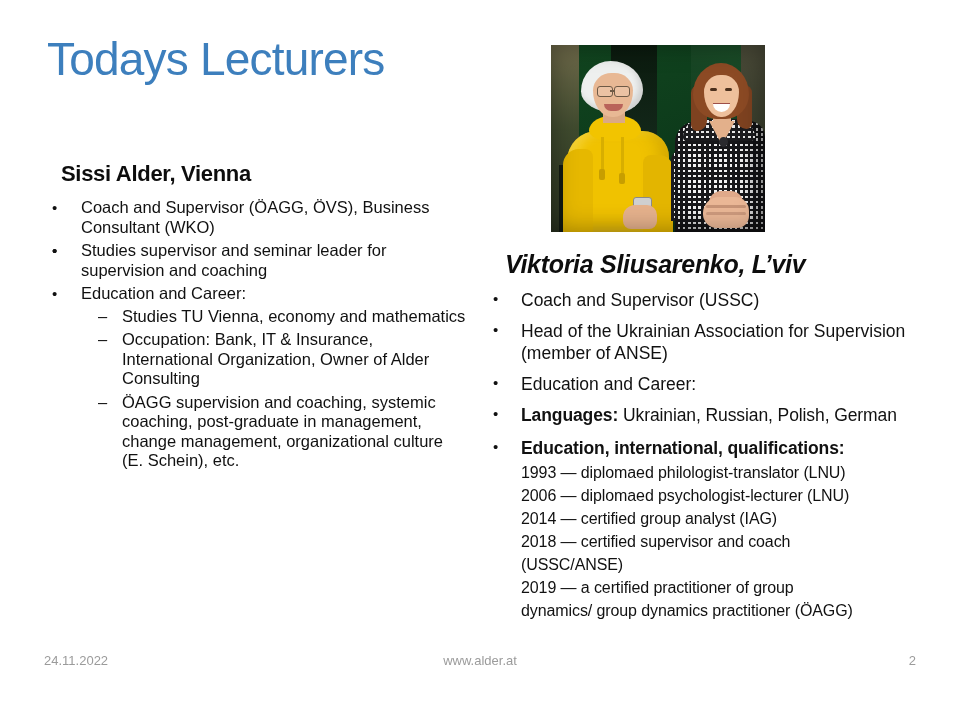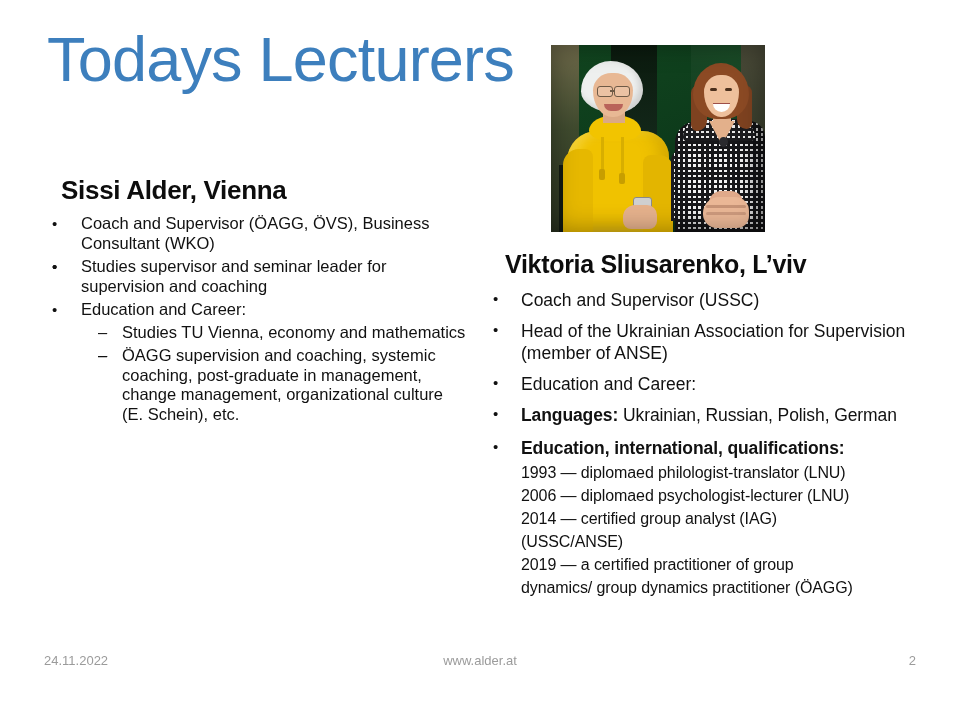--- a/index.html
+++ b/index.html
@@ -20,21 +20,21 @@
     background: #ffffff;
     overflow: hidden;
   }
 
   
   #slide-title {
     position: absolute;
     left: 47px;
     top: 28px;
     font-family: "Liberation Sans", sans-serif;
-    font-size: 63px;
+    font-size: 46px;
     line-height: 62px;
     font-weight: 400;
     letter-spacing: -0.8px;
     color: #3d7fbd;
     white-space: nowrap;
   }
 
   
   #photo-frame {
     position: absolute;
@@ -128,22 +128,22 @@
   .col { position: absolute; }
   #col-left  { left: 47px;  top: 158px; width: 420px; }
   #col-right { left: 487px; top: 249px; width: 425px; }
 
   .person-name {
     font-family: "Liberation Sans", sans-serif;
     font-weight: bold;
     color: #0d0d0d;
     letter-spacing: -0.3px;
   }
-  #name-left  { font-size: 26px; line-height: 32px; margin: 16px 0 8px 14px; }
-  #name-right { font-size: 25px; line-height: 31px; margin: 0 0 9px 18px; }
+  #name-left  { font-size: 22px; line-height: 32px; margin: 0 0 8px 14px; }
+  #name-right { font-size: 25px; line-height: 31px; margin: 0 0 9px 18px; font-style: italic; }
 
   ul.blist { list-style: none; margin: 0; padding: 0; }
   ul.blist > li {
     position: relative;
     padding-left: 34px;
     color: #111111;
   }
   ul.blist > li > .bullet {
     position: absolute;
     left: 5px;
@@ -285,20 +285,21 @@
         <span class="bullet">•</span>
         <span>Education and Career:</span>
 
         <ul class="sublist">
           <li>
             <span class="dash">–</span>
             <span>Studies TU Vienna, economy and mathematics</span>
           </li>
           <li>
             <span class="dash">–</span>
+            <span>Occupation: Bank, IT &amp; Insurance, International Organization, Owner of Alder Consulting</span>
           </li>
           <li>
             <span class="dash">–</span>
             <span>ÖAGG supervision and coaching, systemic coaching, post-graduate in management, change management, organizational culture (E. Schein), etc.</span>
           </li>
         </ul>
       </li>
     </ul>
   </div>
 
@@ -325,20 +326,21 @@
       </li>
 
       <li class="lato" style="margin-bottom:0;">
         <span class="bullet">•</span>
         <span class="lato-bold">Education, international, qualifications:</span>
 
         <ul class="years">
           <li>1993 — diplomaed philologist-translator (LNU)</li>
           <li>2006 — diplomaed psychologist-lecturer (LNU)</li>
           <li>2014 — certified group analyst (IAG)</li>
+          <li>2018 — certified supervisor and coach</li>
           <li>(USSC/ANSE)</li>
           <li>2019 — a certified practitioner of group</li>
           <li>dynamics/ group dynamics practitioner (ÖAGG)</li>
         </ul>
       </li>
     </ul>
   </div>
 
   <div id="footer">
     <span id="footer-date">24.11.2022</span>

